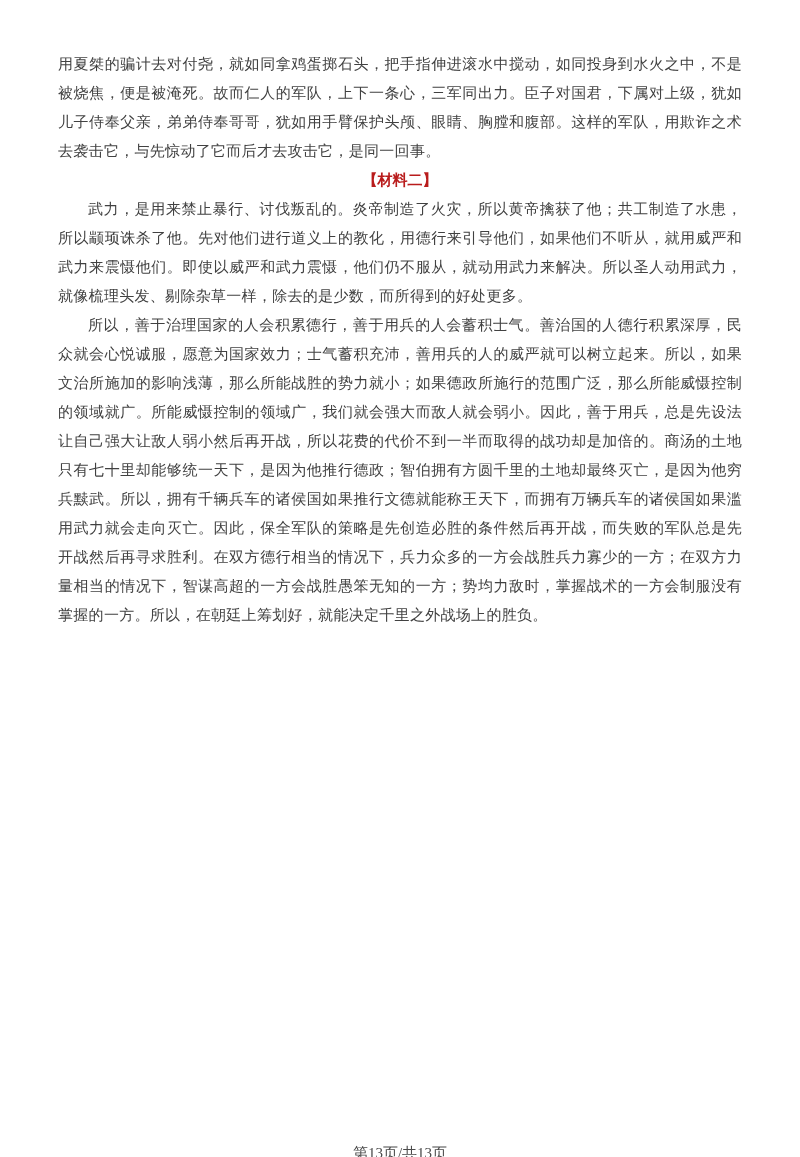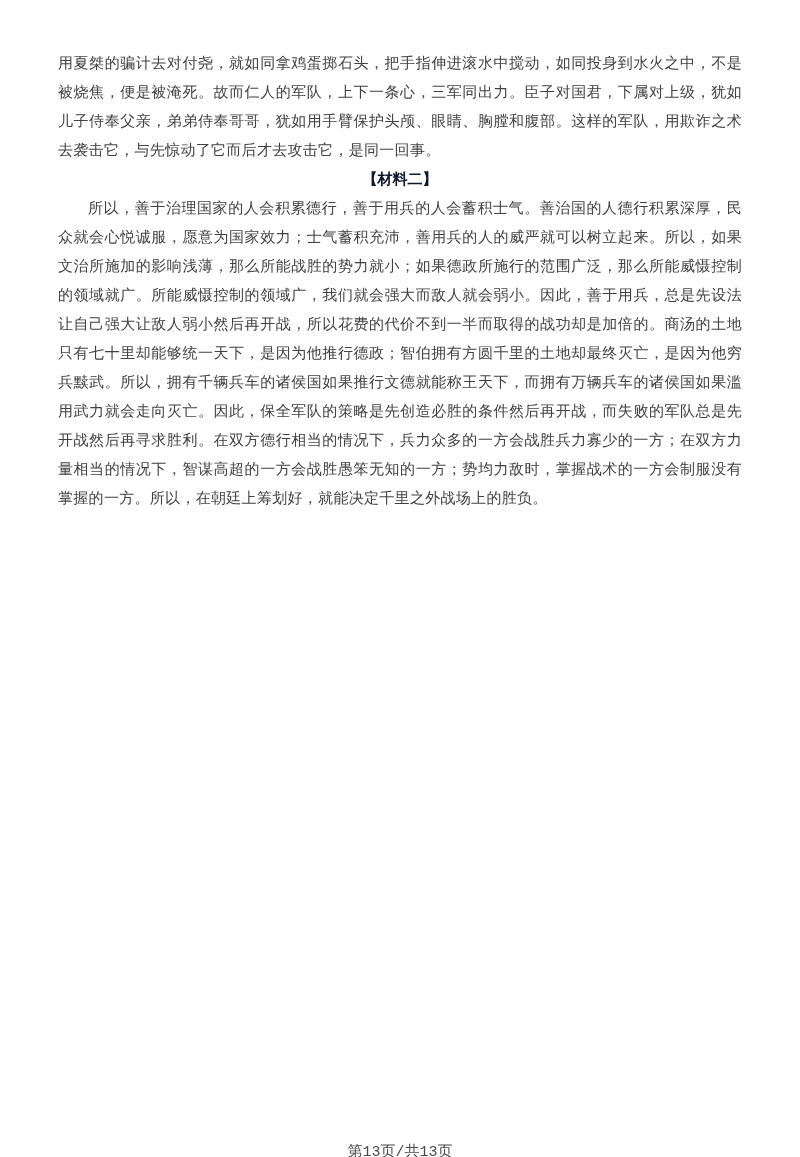--- a/index.html
+++ b/index.html
@@ -2,21 +2,21 @@
 <html><head>
 <meta charset="utf-8">
 <style>
   html, body { margin: 0; padding: 0; background: #ffffff; }
   .page {
     position: relative;
     width: 800px;
     height: 1157px;
     background: #ffffff;
     overflow: hidden;
-    font-family: Liberation Mono, monospace;
+    font-family: Liberation Serif, serif;
     color: #414141;
   }
   .content {
     position: absolute;
     top: 50px;
     left: 58px;
     width: 684px;
     font-size: 15px;
     line-height: 29px;
     text-align: justify;
@@ -27,38 +27,39 @@
   }
   .para.indent { text-indent: 2em; }
   .section-header {
     margin: 0;
     font-size: 15px;
     line-height: 29px;
     font-weight: 600;
     text-align: center;
     text-align-last: center;
     text-indent: 0;
-    color: #0f172a;
+    color: #b91c1c;
   }
   .footer {
     position: absolute;
     top: 1143px;
     left: 0;
     width: 100%;
     text-align: center;
     font-size: 15px;
     line-height: 20px;
     color: #4a4a4a;
   }
 </style>
 </head>
 <body>
 
 <div class="page">
   <main class="content">
     <p class="para">用夏桀的骗计去对付尧，就如同拿鸡蛋掷石头，把手指伸进滚水中搅动，如同投身到水火之中，不是被烧焦，便是被淹死。故而仁人的军队，上下一条心，三军同出力。臣子对国君，下属对上级，犹如儿子侍奉父亲，弟弟侍奉哥哥，犹如用手臂保护头颅、眼睛、胸膛和腹部。这样的军队，用欺诈之术去袭击它，与先惊动了它而后才去攻击它，是同一回事。</p>
     <h2 class="section-header">【材料二】</h2>
+    <p class="para indent">武力，是用来禁止暴行、讨伐叛乱的。炎帝制造了火灾，所以黄帝擒获了他；共工制造了水患，所以颛顼诛杀了他。先对他们进行道义上的教化，用德行来引导他们，如果他们不听从，就用威严和武力来震慑他们。即使以威严和武力震慑，他们仍不服从，就动用武力来解决。所以圣人动用武力，就像梳理头发、剔除杂草一样，除去的是少数，而所得到的好处更多。</p>
     <p class="para indent">所以，善于治理国家的人会积累德行，善于用兵的人会蓄积士气。善治国的人德行积累深厚，民众就会心悦诚服，愿意为国家效力；士气蓄积充沛，善用兵的人的威严就可以树立起来。所以，如果文治所施加的影响浅薄，那么所能战胜的势力就小；如果德政所施行的范围广泛，那么所能威慑控制的领域就广。所能威慑控制的领域广，我们就会强大而敌人就会弱小。因此，善于用兵，总是先设法让自己强大让敌人弱小然后再开战，所以花费的代价不到一半而取得的战功却是加倍的。商汤的土地只有七十里却能够统一天下，是因为他推行德政；智伯拥有方圆千里的土地却最终灭亡，是因为他穷兵黩武。所以，拥有千辆兵车的诸侯国如果推行文德就能称王天下，而拥有万辆兵车的诸侯国如果滥用武力就会走向灭亡。因此，保全军队的策略是先创造必胜的条件然后再开战，而失败的军队总是先开战然后再寻求胜利。在双方德行相当的情况下，兵力众多的一方会战胜兵力寡少的一方；在双方力量相当的情况下，智谋高超的一方会战胜愚笨无知的一方；势均力敌时，掌握战术的一方会制服没有掌握的一方。所以，在朝廷上筹划好，就能决定千里之外战场上的胜负。</p>
   </main>
   <footer class="footer">
     <span>第13页/共13页</span>
   </footer>
 </div>
 
 </body></html>

